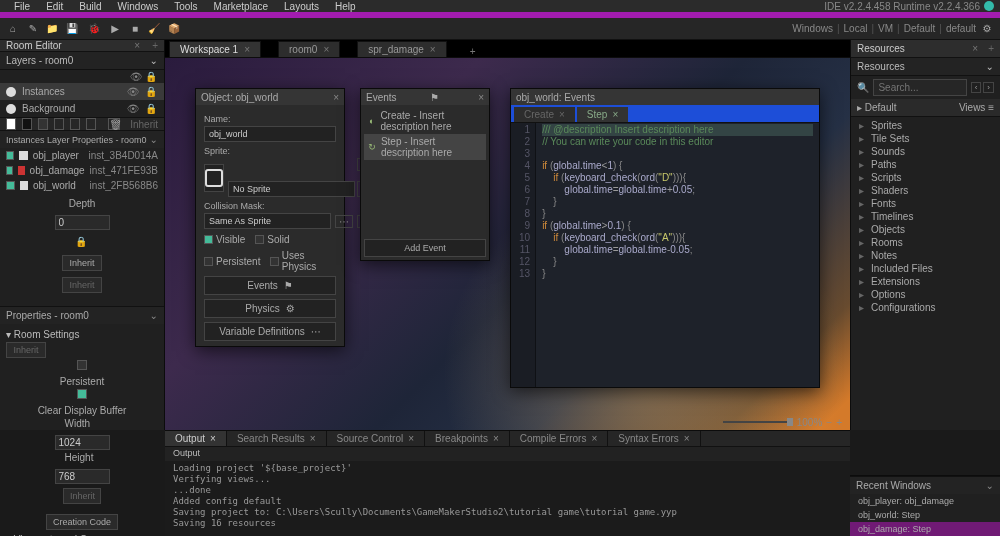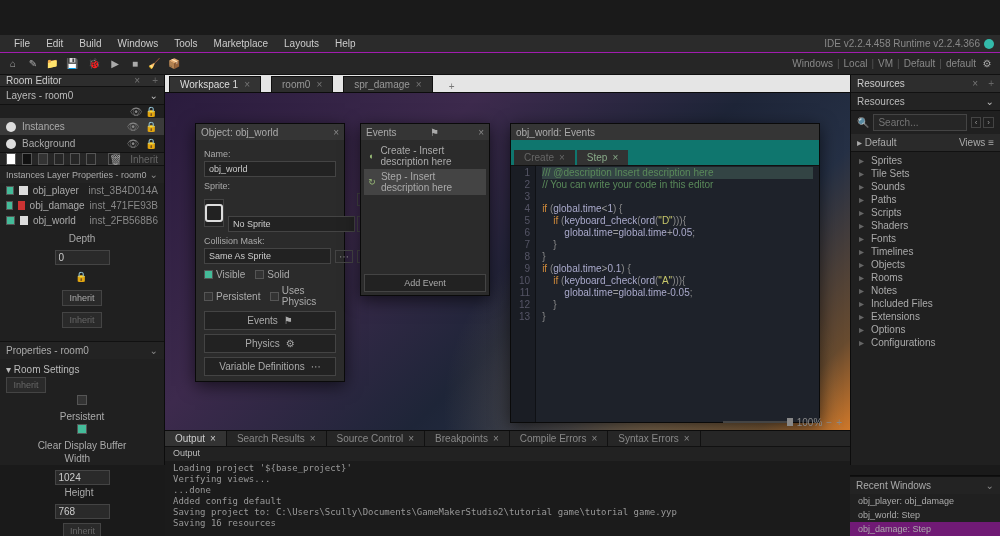--- a/index.html
+++ b/index.html
@@ -1,17 +1,17 @@
 <!DOCTYPE html>
 <html><head>
 <meta charset="utf-8">
 <style>
 * { margin:0; padding:0; box-sizing:border-box; font-family:"Segoe UI",Arial,sans-serif; font-size:10px; }
 body { width:1000px; height:536px; background:#1a1a1a; color:#aaa; overflow:hidden; position:relative; }
-.menubar { height:18px; background:#2b2b2b; display:flex; align-items:center; padding:0 6px; gap:12px; border-bottom:1px solid #a21caf;margin-top:35px; }
+.menubar { height:18px; background:#2b2b2b; display:flex; align-items:center; padding:0 6px; gap:12px; border-bottom:6px solid #a21caf; }
 .menubar .mi { padding:2px 8px; color:#ccc; cursor:pointer; }
 .menubar .ver { margin-left:auto; color:#888; display:flex; align-items:center; gap:4px; }
 .menubar .ver .bubble { width:10px; height:10px; border-radius:50%; background:#3ba; display:inline-block; }
 .toolbar { height:22px; background:#262626; display:flex; align-items:center; padding:0 6px; gap:8px; border-bottom:1px solid #111; }
 .toolbar .grp { display:flex; gap:6px; }
 .toolbar .tico { width:14px; height:14px; display:flex; align-items:center; justify-content:center; color:#aaa; cursor:pointer; }
 .toolbar .right { margin-left:auto; color:#888; display:flex; gap:4px; align-items:center; }
 .toolbar .right span.sep { color:#555; }
 .main { display:flex; height:calc(536px - 40px - 106px); }
 .left { width:165px; background:#202020; border-right:1px solid #0c0c0c; display:flex; flex-direction:column; }
@@ -29,21 +29,21 @@
 .tool-row .tci.c1{background:#fff;} .tool-row .tci.c2{background:#111;} .tool-row .tci.c3{background:#333;}
 .sect { padding:3px 6px; background:#232323; display:flex; align-items:center; justify-content:space-between; border-top:1px solid #111; }
 .sect .chev { color:#888; }
 .prop-body { padding:3px 6px; }
 .prop-body .row { display:flex; align-items:center; gap:6px; margin:2px 0;flex-direction:column; }
 .prop-body .chk { width:10px; height:10px; border:1px solid #555; background:#333; display:inline-block; }
 .prop-body .chk.on { background:#4b9; }
 .prop-body input { background:#2a2a2a; border:1px solid #444; color:#ccc; padding:1px 3px; width:55px; font-size:10px; }
 .prop-body .btn { background:#2a2a2a; border:1px solid #444; color:#aaa; padding:2px 6px; cursor:pointer; text-align:center; margin:2px 0; font-size:9px; }
 .center { flex:1; position:relative; background:#181818; overflow:hidden; }
-.ws-tabs { position:absolute; top:0; left:0; right:0; height:18px; background:#e5e5e5; display:flex; align-items:flex-end; padding:0 4px; gap:10px; border-bottom:1px solid #0c0c0c; }
+.ws-tabs { position:absolute; top:0; left:0; right:0; height:18px; background:#000000; display:flex; align-items:flex-end; padding:0 4px; gap:17px; border-bottom:1px solid #0c0c0c; }
 .ws-tab { padding:2px 10px; background:#2d2d2d; color:#999; display:flex; gap:6px; align-items:center; border:1px solid #111; border-bottom:none; }
 .ws-tab.act { background:#333; color:#ddd; }
 .ws-tab .x { color:#777; cursor:pointer; }
 .ws-add { color:#777; padding:0 6px; cursor:pointer; }
 .workspace { position:absolute; top:18px; left:0; right:0; bottom:0; background:linear-gradient(135deg,#2a1b3d 0%,#3d2a4d 30%,#1e2538 55%,#253045 70%,#684b2f 88%,#d47a2a 97%); overflow:hidden; }
 .workspace::before { content:""; position:absolute; inset:0; background:radial-gradient(circle at 70% 85%, rgba(255,200,120,.35), transparent 35%); }
 .float { position:absolute; background:#2b2b2b; border:1px solid #0a0a0a; box-shadow:0 4px 16px rgba(0,0,0,.6); }
 .float .titlebar { height:16px; background:#353535; display:flex; align-items:center; padding:0 5px; gap:5px; }
 .float .titlebar .x { margin-left:auto; color:#888; cursor:pointer; }
 .float .body { padding:5px 8px; }
@@ -54,21 +54,21 @@
 .sprite-box .inner { width:18px; height:18px; border:2px solid #ddd; border-radius:3px; }
 .cbrow { display:flex; gap:10px; margin-top:5px; }
 .cb { display:flex; gap:3px; align-items:center; font-size:9px; }
 .cb .box { width:9px; height:9px; border:1px solid #555; background:#333; }
 .cb .box.on { background:#4b9; }
 .longbtn { background:#222; border:1px solid #444; color:#aaa; padding:3px 0; text-align:center; margin-top:4px; cursor:pointer; font-size:9px; display:flex; align-items:center; justify-content:center; gap:6px; }
 .evt-item { display:flex; align-items:center; gap:5px; padding:2px 4px; font-size:9px; }
 .evt-item.sel { background:#444; }
 .evt-item .ico { width:10px; height:10px; display:flex; align-items:center; justify-content:center; color:#9b7; font-size:9px; }
 .code-float { display:flex; flex-direction:column; }
-.code-tabs { display:flex; background:#0f766e; padding-top:10px; padding-left:3px; gap:2px; border-bottom:1px solid #111; }
+.code-tabs { display:flex; background:#1d4ed8; padding-top:2px; padding-left:3px; gap:2px; border-bottom:1px solid #111; }
 .code-tab { padding:2px 10px; background:#2d2d2d; color:#8a8; font-size:9px; display:flex; gap:5px; align-items:center; }
 .code-tab.act { background:#333; }
 .code-tab.inact { color:#666; }
 .code-area { flex:1; background:#1e222a; display:flex; font-family:Consolas,monospace; font-size:9px; overflow:hidden; }
 .gutter { background:#1a1d24; color:#556; padding:1px 5px 1px 8px; text-align:right; line-height:12px; white-space:pre; border-right:1px solid #0f1115; }
 .code { flex:1; padding:1px 6px; line-height:12px; white-space:pre; color:#999; }
 .code .hl { background:#344; display:inline-block; width:100%; }
 .code .c { color:#5a8a5a; } .code .k { color:#d08a3a; } .code .s{color:#c8c86a;} .code .n{color:#aac;} .code .p{color:#888;}
 .right-panel { width:150px; background:#202020; border-left:1px solid #0c0c0c; display:flex; flex-direction:column; }
 .searchbox { padding:3px 6px; }

